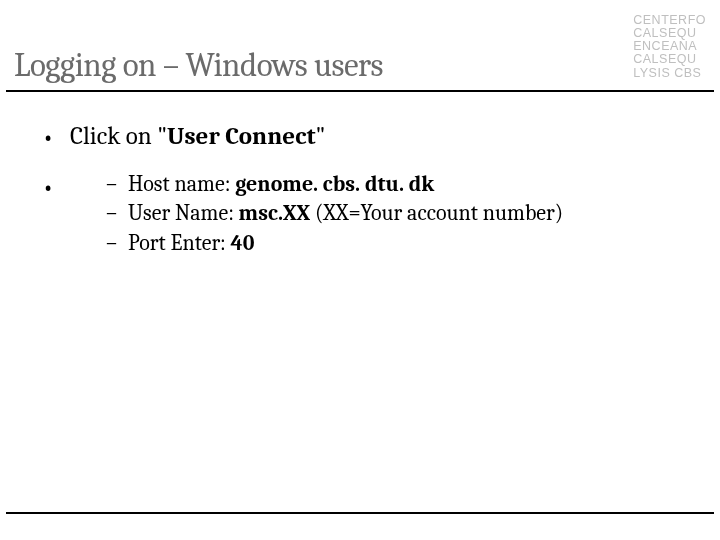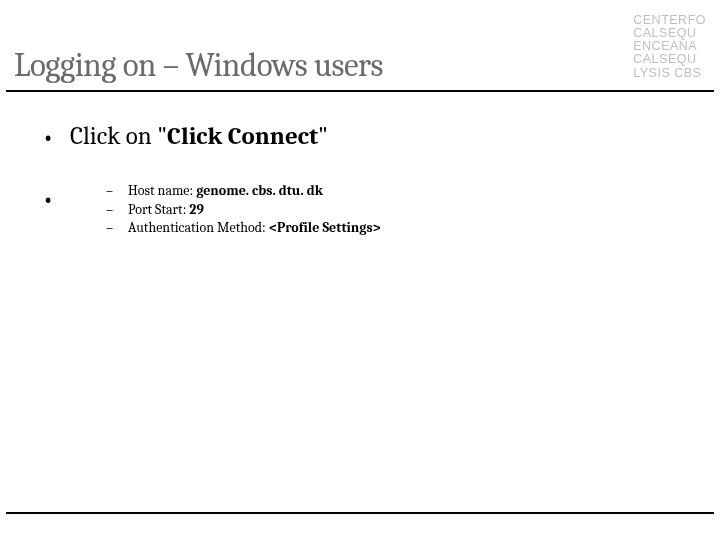--- a/index.html
+++ b/index.html
@@ -51,23 +51,23 @@
   }
   ul.main > li::before {
     content: "•";
     position: absolute;
     left: 0;
     top: 0;
     font-size: 1.1em;
   }
   ul.sub {
     list-style: none;
-    font-size: 14px;
+    font-size: 22px;
     padding-left: 36px;
-    margin-top: 30px;
+    margin-top: 18px;
     margin-bottom: 14px;
   }
   ul.sub > li {
     position: relative;
     padding-left: 22px;
     line-height: 1.35;
   }
   ul.sub > li::before {
     content: "–";
     position: absolute;
@@ -93,31 +93,31 @@
     <div>CALSEQU</div>
     <div>ENCEANA</div>
     <div>CALSEQU</div>
     <div>LYSIS CBS</div>
   </div>
 </div>
 
 <div class="content">
   <ul class="main">
     <li>
-      <span>Click on "</span><span class="b">Click Connect</span><span>"</span>
+      <span>Click on "</span><span class="b">User Connect</span><span>"</span>
     </li>
     <li>
       <ul class="sub">
         <li>
           <span>Host name: </span><span class="b">genome. cbs. dtu. dk</span>
         </li>
         <li>
-          <span>Port Start: </span><span class="b">29</span>
+          <span>User Name: </span><span class="b">msc.XX </span><span>(XX=Your account number)</span>
         </li>
         <li>
-          <span>Authentication Method: </span><span class="b">&lt;Profile Settings&gt;</span>
+          <span>Port Enter: </span><span class="b">40</span>
         </li>
       </ul>
     </li>
   </ul>
 </div>
 
 <div class="footer-rule"></div>
 
 </body></html>

